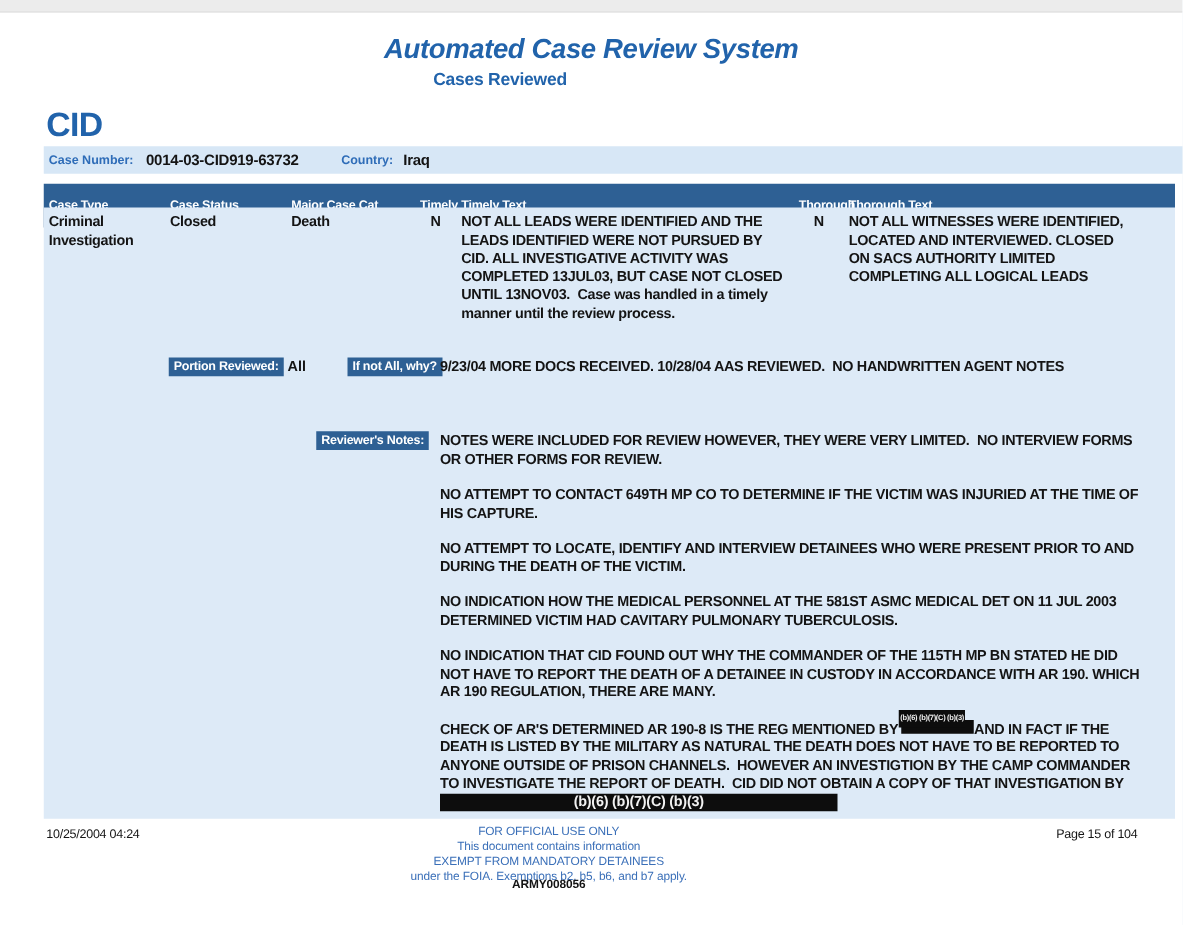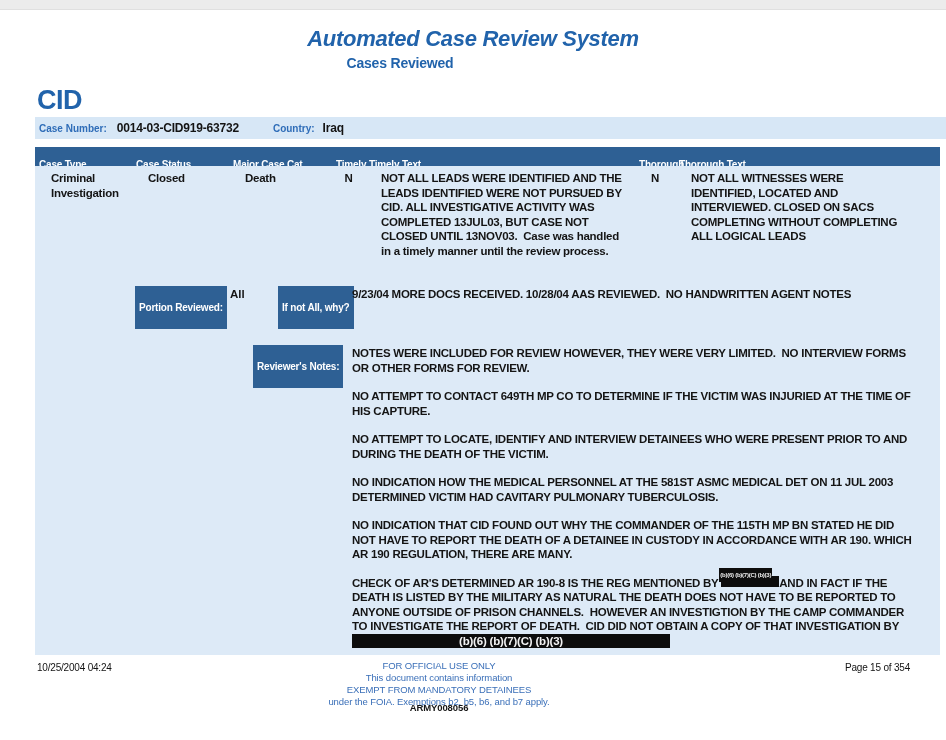--- a/index.html
+++ b/index.html
@@ -28,28 +28,28 @@
     grid-template-columns:97px 97px 103px 33px 270px 40px 1fr; }
   .thead span { color:#ffffff; font-size:10px; font-weight:bold; padding-left:4px;
     white-space:nowrap; overflow:visible; letter-spacing:-0.2px; }
 
   .content { position:absolute; top:166px; left:35px; width:905px; height:489px;
     background:#ddeaf7; }
 
   .data-row { display:grid; grid-template-columns:97px 97px 103px 33px 270px 40px 1fr;
     padding-top:5px; min-height:118px; }
   .cell { color:#141414; font-size:11.5px; font-weight:bold; line-height:14.5px;
-    padding-left:16px; letter-spacing:-0.25px; white-space:pre-wrap; }
+    padding-left:4px; letter-spacing:-0.25px; white-space:pre-wrap; }
   .cell.flag { text-align:center; padding-left:0; }
   .cell.wide { padding-right:4px; }
   .cell.wide2 { padding-right:35px; }
 
   .portion-row { position:relative; height:18px; margin-top:2px; }
   .chip { background:#2e6094; color:#fff; font-size:10px; font-weight:bold;
-    padding:16px 4px; white-space:nowrap; letter-spacing:-0.2px; }
+    padding:2px 4px; white-space:nowrap; letter-spacing:-0.2px; }
   .pr-chip { position:absolute; left:100px; top:0; }
   .pr-val { position:absolute; left:195px; top:2px; color:#141414; font-size:11.5px; font-weight:bold; }
   .why-chip { position:absolute; left:243px; top:0; }
   .why-text { position:absolute; left:317px; top:2px; color:#141414; font-size:11.5px;
     font-weight:bold; white-space:pre; letter-spacing:-0.25px; }
 
   .notes-row { position:relative; margin-top:41px; }
   .notes-chip { position:absolute; left:218px; top:0; }
   .notes-body { position:absolute; left:317px; top:1px; width:568px; }
   .notes-body p { color:#141414; font-size:11.5px; font-weight:bold; line-height:14.5px;
@@ -101,21 +101,21 @@
 
   <div class="content">
 
     <div class="data-row">
       <div class="cell">Criminal Investigation</div>
       <div class="cell">Closed</div>
       <div class="cell">Death</div>
       <div class="cell flag">N</div>
       <div class="cell wide">NOT ALL LEADS WERE IDENTIFIED AND THE LEADS IDENTIFIED WERE NOT PURSUED BY CID. ALL INVESTIGATIVE ACTIVITY WAS COMPLETED 13JUL03, BUT CASE NOT CLOSED UNTIL 13NOV03.  Case was handled in a timely manner until the review process.</div>
       <div class="cell flag">N</div>
-      <div class="cell wide2">NOT ALL WITNESSES WERE IDENTIFIED, LOCATED AND INTERVIEWED. CLOSED ON SACS COMPLETING WITHOUT COMPLETING ALL LOGICAL LEADS</div>
+      <div class="cell wide2">NOT ALL WITNESSES WERE IDENTIFIED, LOCATED AND INTERVIEWED. CLOSED ON SACS AUTHORITY LIMITED COMPLETING ALL LOGICAL LEADS</div>
     </div>
 
     <div class="portion-row">
       <span class="chip pr-chip">Portion Reviewed:</span>
       <span class="pr-val">All</span>
       <span class="chip why-chip">If not All, why?</span>
       <span class="why-text">9/23/04 MORE DOCS RECEIVED. 10/28/04 AAS REVIEWED.  NO HANDWRITTEN AGENT NOTES</span>
     </div>
 
     <div class="notes-row">
@@ -127,21 +127,21 @@
         <p>NO INDICATION HOW THE MEDICAL PERSONNEL AT THE 581ST ASMC MEDICAL DET ON 11 JUL 2003 DETERMINED VICTIM HAD CAVITARY PULMONARY TUBERCULOSIS.</p>
         <p>NO INDICATION THAT CID FOUND OUT WHY THE COMMANDER OF THE 115TH MP BN STATED HE DID NOT HAVE TO REPORT THE DEATH OF A DETAINEE IN CUSTODY IN ACCORDANCE WITH AR 190. WHICH AR 190 REGULATION, THERE ARE MANY.</p>
         <p><span>CHECK OF AR'S DETERMINED AR 190-8 IS THE REG MENTIONED BY </span><span class="redact-sm"><span class="micro">(b)(6) (b)(7)(C) (b)(3)</span></span><span>AND IN FACT IF THE DEATH IS LISTED BY THE MILITARY AS NATURAL THE DEATH DOES NOT HAVE TO BE REPORTED TO ANYONE OUTSIDE OF PRISON CHANNELS.  HOWEVER AN INVESTIGTION BY THE CAMP COMMANDER TO INVESTIGATE THE REPORT OF DEATH.  CID DID NOT OBTAIN A COPY OF THAT INVESTIGATION BY </span><span class="redact-lg">(b)(6) (b)(7)(C) (b)(3)</span></p>
       </div>
     </div>
 
   </div>
 
   <div class="footer">
     <span class="f-left">10/25/2004 04:24</span>
-    <span class="f-right">Page 15 of 354</span>
+    <span class="f-right">Page 15 of 104</span>
     <div class="f-center">
       <div>FOR OFFICIAL USE ONLY</div>
       <div>This document contains information</div>
       <div>EXEMPT FROM MANDATORY DETAINEES</div>
       <div>under the FOIA.  Exemptions b2, b5, b6, and b7 apply.</div>
       <div class="bates">ARMY008056</div>
     </div>
   </div>
 
 </div>

